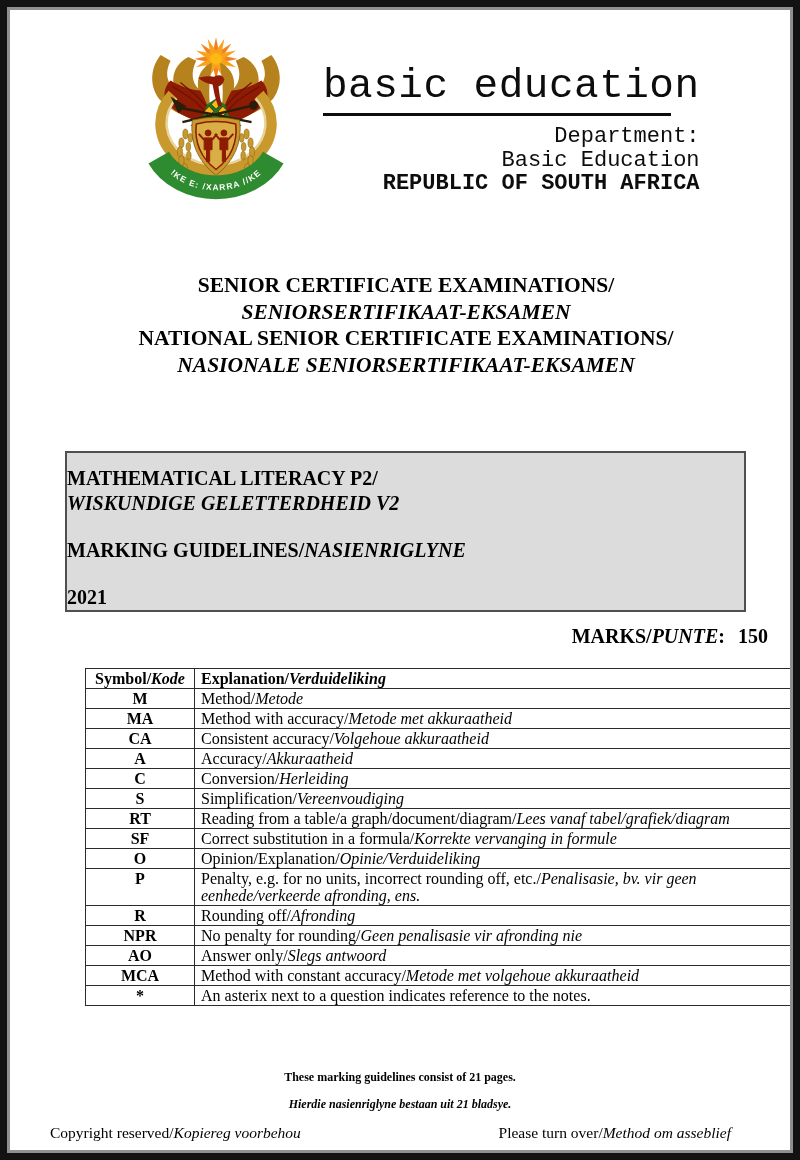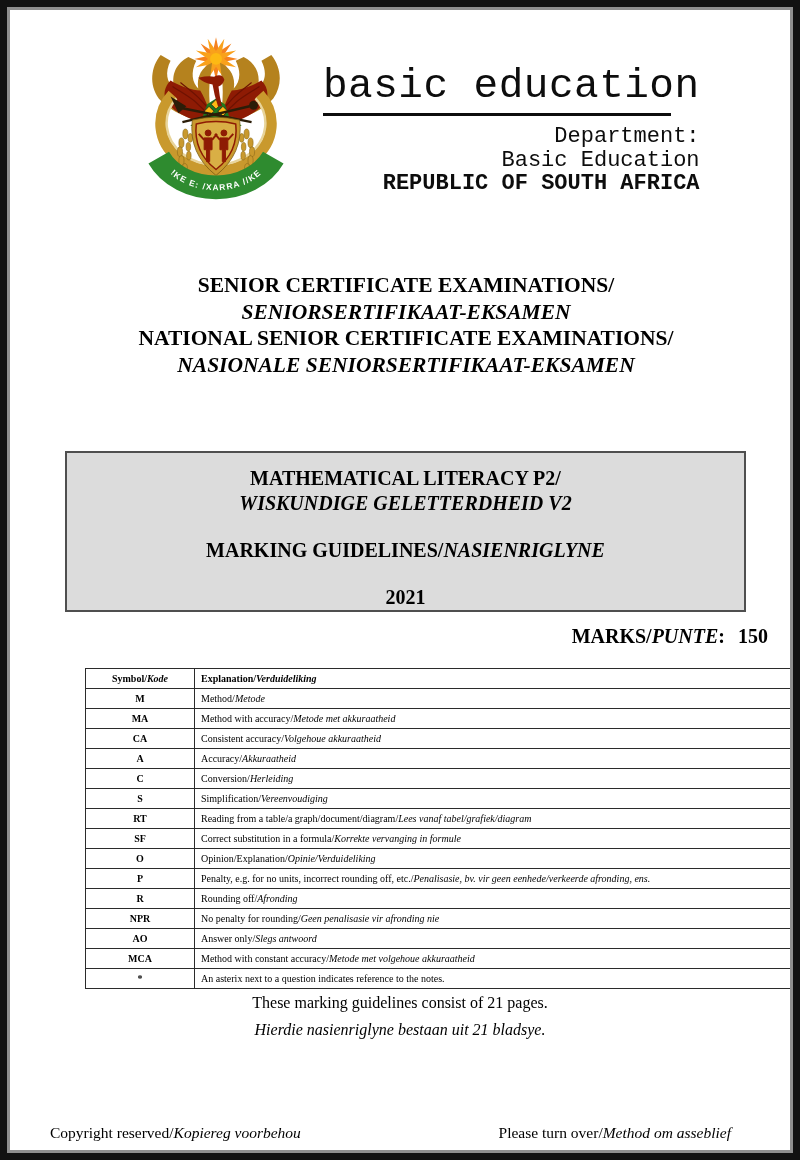--- a/index.html
+++ b/index.html
@@ -59,62 +59,63 @@
   }
   .it{font-style:italic;}
   
   .subject-box{
     box-sizing:border-box;
     margin:73px 0 0 55px;
     width:681px;
     min-height:161px;
     background:#dcdcdc;
     border:2px solid #4f4f4f;
-    text-align:center;
+    text-align:left;
     font-weight:bold;
     font-size:20px;
     line-height:25px;
     padding-top:13px;
   }
   .box-spacer{height:22px;}
   
   .marks-line{
     margin-top:13px;
     text-align:right;
     padding-right:22px;
     font-weight:bold;
     font-size:20px;
   }
   .marks-value{margin-left:13px;}
   
   table.codes{
     margin:20px 0 0 75px;
     width:712px;
     border-collapse:collapse;
-    font-size:10px;
+    font-size:16px;
     border-radius:31px;
   }
   table.codes td,table.codes th{
     border:1.6px solid #2b2b2b;
     padding:1px 6px;
     line-height:17px;
     vertical-align:top;
     text-align:left;
   }
   table.codes .sym{
     width:96px;
     text-align:center;
     font-weight:bold;
   }
   table.codes th{font-weight:bold;}
   
   .pages-note{
+    margin-top:58px;
     text-align:center;
-    font-weight:normal;
-    font-size:16px;
+    font-weight:bold;
+    font-size:12px;
     line-height:27px;
   }
   
   .footer{
     position:absolute;
     left:40px;right:59px;bottom:8px;
     display:flex;
     justify-content:space-between;
     font-size:15.5px;
   }

